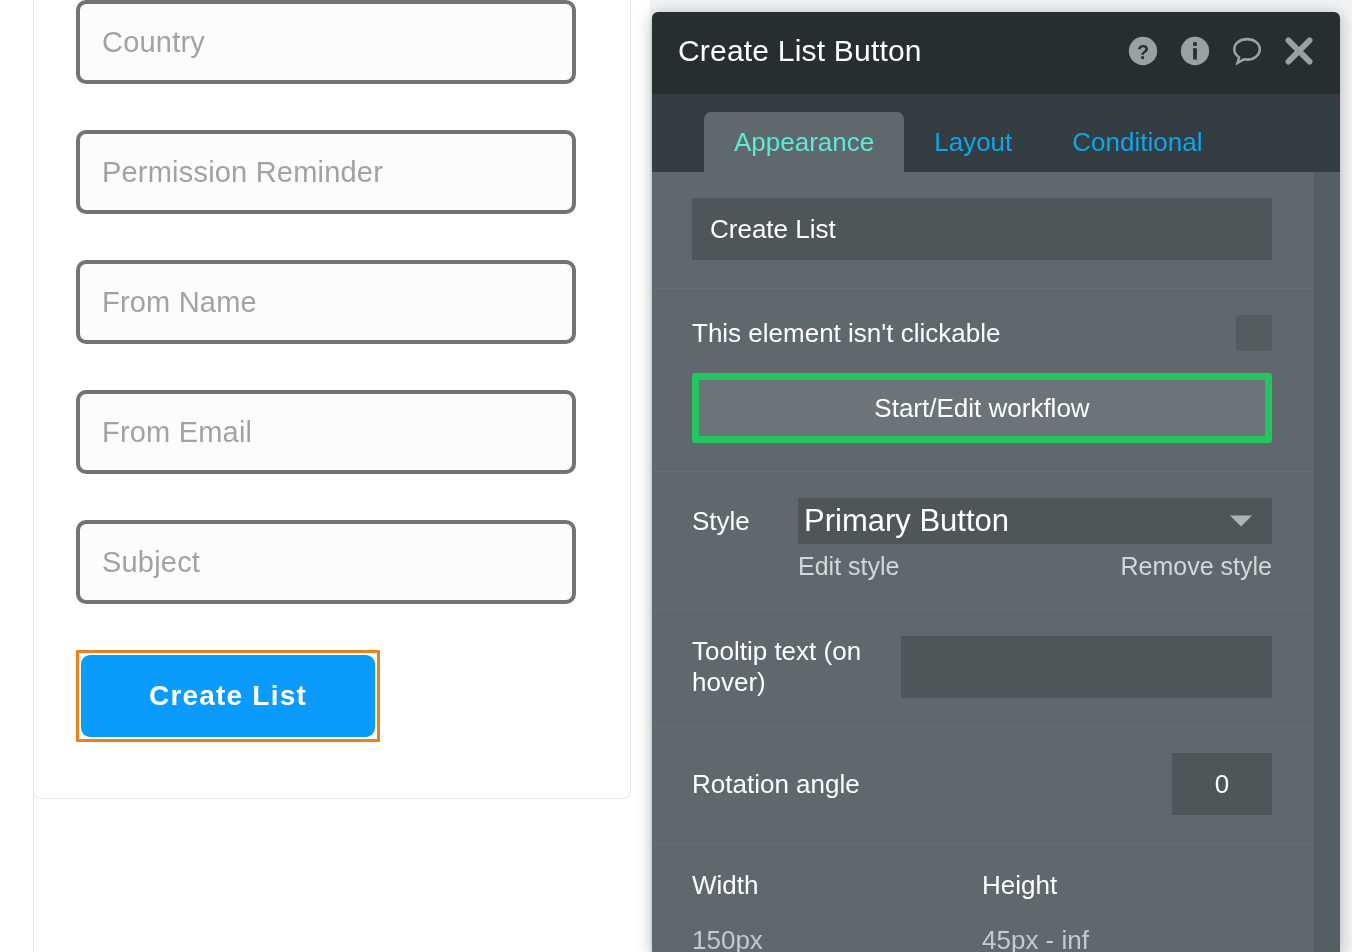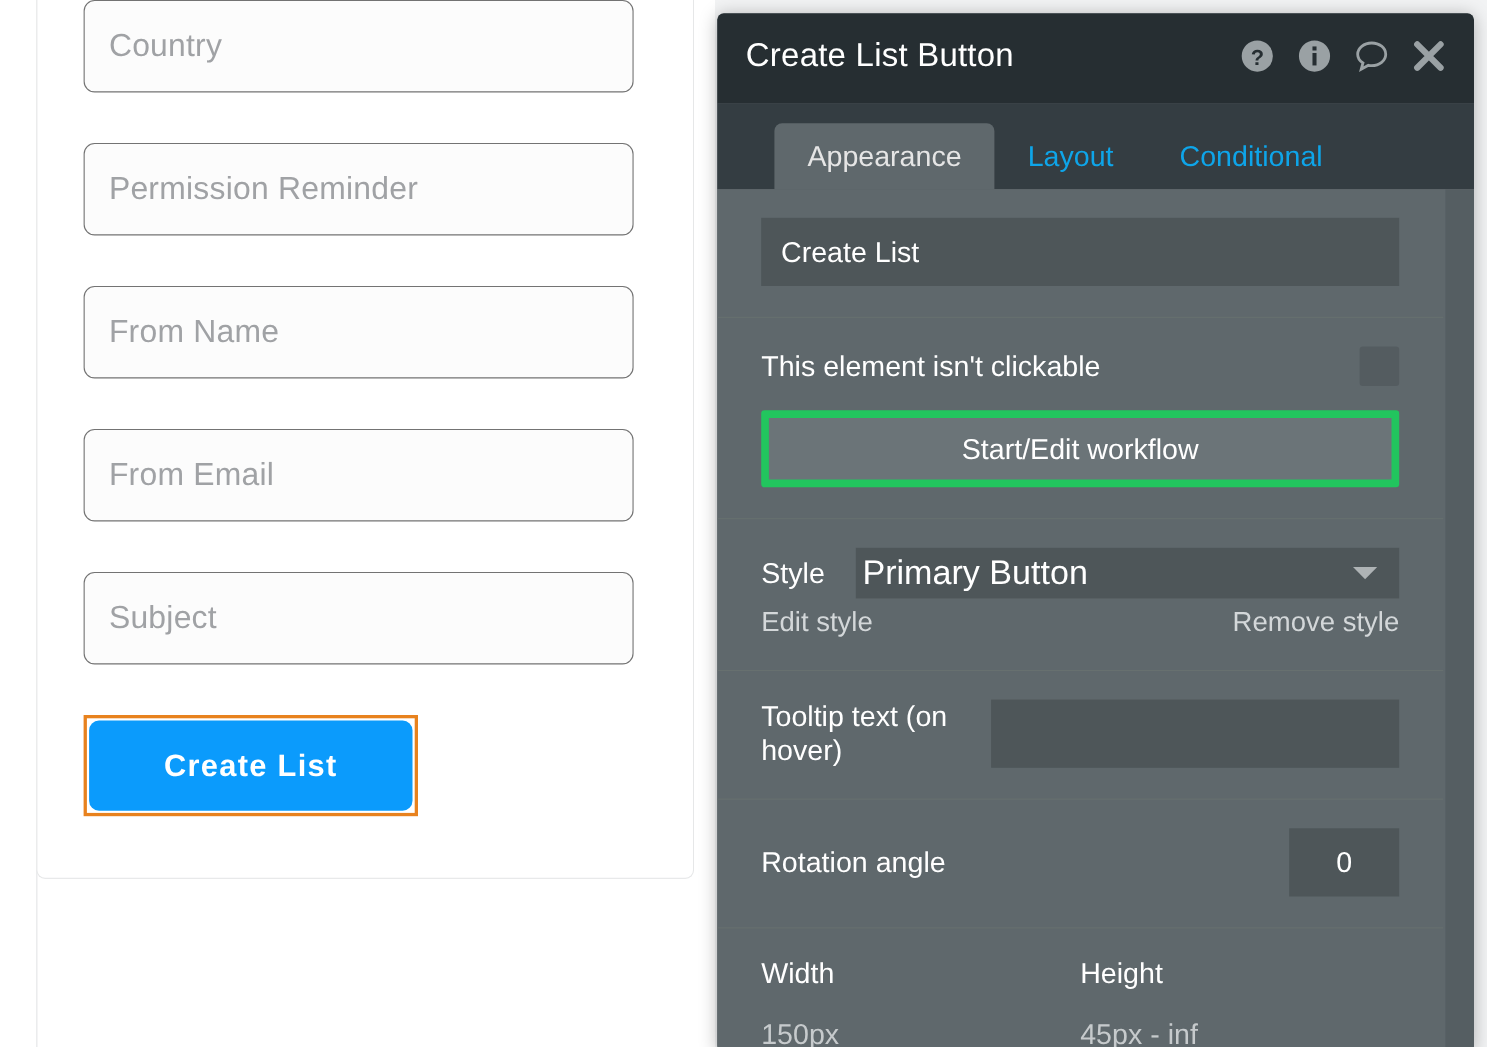--- a/index.html
+++ b/index.html
@@ -42,21 +42,21 @@
     border: 1px solid #e6e7e8;
     border-top: none;
     border-radius: 0 0 8px 8px;
     padding: 30px 42px 56px 42px;
   }
 
   .field {
     width: 500px;
     height: 84px;
     margin-bottom: 46px;
-    border: 1px solid #737373;
+    border: 4px solid #737373;
     border-radius: 10px;
     background: #fcfcfc;
     display: flex;
     align-items: center;
     padding: 0 22px;
   }
   .field-placeholder {
     font-size: 29px;
     color: #a0a2a5;
     font-weight: 300;
@@ -132,21 +132,21 @@
     align-items: center;
     justify-content: center;
     color: #0ea5e9;
     font-size: 26px;
     font-weight: 400;
     cursor: pointer;
     border-radius: 7px 7px 0 0;
   }
   .tab.active {
     background: #5f686c;
-    color: #e5e5e5;
+    color: #5eead4;
   }
 
   .panel-body {
     position: absolute;
     top: 160px; left: 0;
     width: 688px;
     height: 784px;
     background: #5f686c;
     overflow: hidden;
   }
@@ -203,20 +203,21 @@
     border-radius: 3px;
     color: #ffffff;
     font-size: 26px;
     font-family: "Liberation Sans", sans-serif;
     cursor: pointer;
   }
 
   .style-row {
     display: flex;
     align-items: center;
+    gap: 20px;
   }
   .style-label { color:#ffffff; font-size: 26px; width: 86px; }
   .select {
     flex: 1;
     height: 46px;
     background: #4e5659;
     display: flex;
     align-items: center;
     padding: 0 6px;
     color: #ffffff;
@@ -229,20 +230,21 @@
     right: 20px; top: 50%;
     transform: translateY(-50%);
     width: 0; height: 0;
     border-left: 11px solid transparent;
     border-right: 11px solid transparent;
     border-top: 11px solid #aeb3b5;
   }
   .style-links {
     display: flex;
     justify-content: space-between;
+    margin-left: 106px;
     margin-top: 8px;
   }
   .link {
     color: #d3d7d9;
     font-size: 25px;
     cursor: pointer;
   }
 
   .kv-row {
     display: flex;

